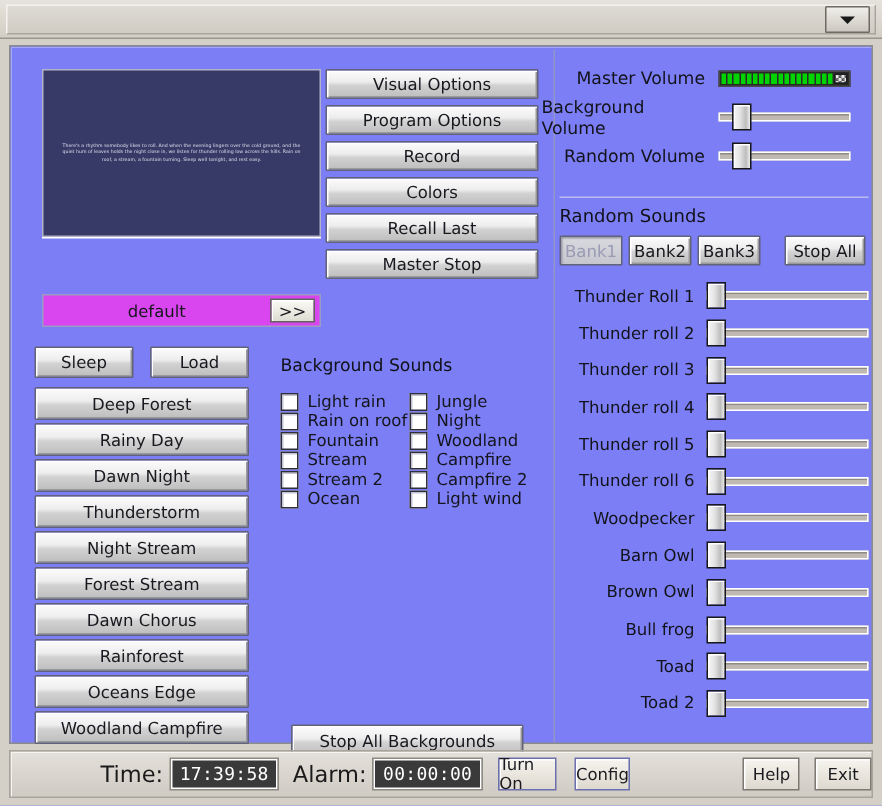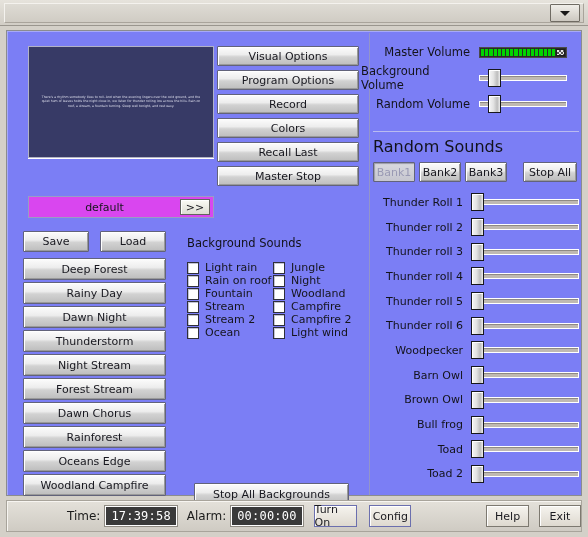--- a/index.html
+++ b/index.html
@@ -236,21 +236,21 @@
   .slider .thumb {
     position: absolute; top: 0;
     width: 13px; height: 18px;
     background: linear-gradient(90deg,#f6f6f6 0%, #e3e3e3 40%, #bdbdbd 75%, #ededed 100%);
     border: 1px solid #17171c;
     box-shadow: inset 1px 1px 0 #ffffff;
   }
 
   
   #rs-area { position: absolute; left: 366px; top: 106px; width: 206px; }
-  #rs-title { font-size: 16px; color: #121219; margin-bottom: 6px; }
+  #rs-title { font-size: 12px; color: #121219; margin-bottom: 6px; }
   #bank-row { display: flex; align-items: center; gap: 4px; margin-bottom: 8px; }
   #bank-row .btn { height: 20px; }
   .bank-btn { width: 42px; }
   #stop-all-btn { width: 54px; margin-left: 12px; }
 
   .rs-row {
     display: flex; align-items: center; justify-content: flex-end;
     height: 24.7px;
   }
   .rs-label { font-size: 11px; color: #13131a; margin-right: 8px; white-space: nowrap; }
@@ -259,21 +259,21 @@
 
   
   #statusbar {
     position: absolute; left: 6px; top: 500px;
     width: 576px; height: 32px;
     background: linear-gradient(#e4e1da, #cfcbc3);
     border: 1px solid #a8a49b;
     box-shadow: inset 1px 1px 0 #f7f5f1;
     display: flex; align-items: center;
   }
-  .sb-label { font-size: 12px; color: #1a1a1a; margin: 0 5px 0 0; }
+  .sb-label { font-size: 15px; color: #1a1a1a; margin: 0 5px 0 0; }
   .lcd {
     background: #3a3a3a; color: #ffffff;
     font-family: "DejaVu Sans Mono", "Liberation Mono", monospace;
     font-size: 12px;
     padding: 2px 5px;
     border: 1px solid #ffffff;
     box-shadow: 0 0 0 1px #8e8a82;
     letter-spacing: .2px;
   }
   .sb-btn {
@@ -316,21 +316,21 @@
       <div class="btn">Visual Options</div>
       <div class="btn">Program Options</div>
       <div class="btn">Record</div>
       <div class="btn">Colors</div>
       <div class="btn">Recall Last</div>
       <div class="btn">Master Stop</div>
     </div>
 
     <div id="preset-col">
       <div id="saveload-row">
-        <div class="btn">Save</div>
+        <div class="btn">Sleep</div>
         <div class="btn">Load</div>
       </div>
       <div class="btn preset-btn">Deep Forest</div>
       <div class="btn preset-btn">Rainy Day</div>
       <div class="btn preset-btn">Dawn Night</div>
       <div class="btn preset-btn">Thunderstorm</div>
       <div class="btn preset-btn">Night Stream</div>
       <div class="btn preset-btn">Forest Stream</div>
       <div class="btn preset-btn">Dawn Chorus</div>
       <div class="btn preset-btn">Rainforest</div>

